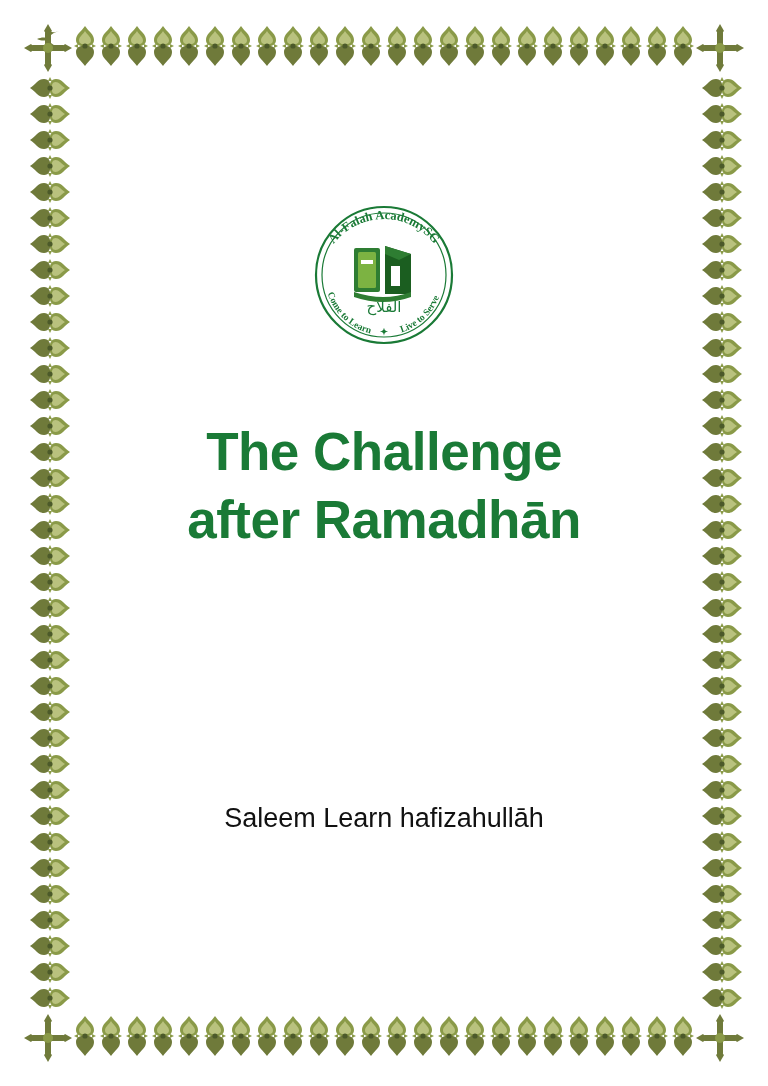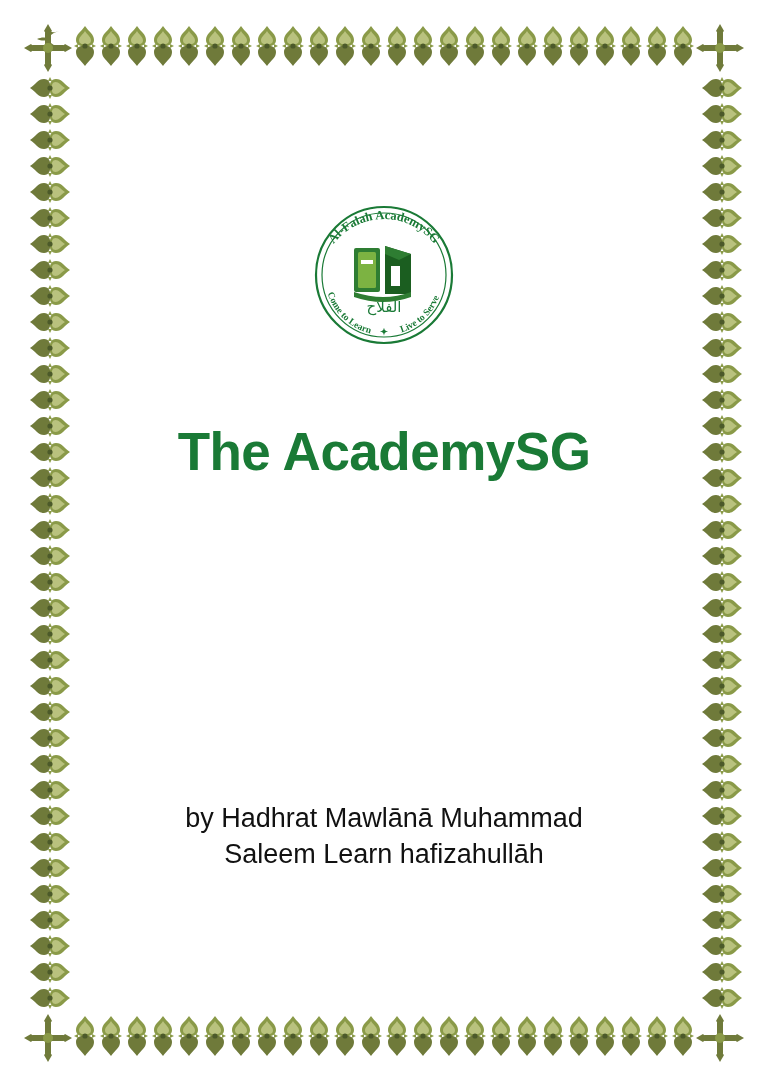--- a/index.html
+++ b/index.html
@@ -2017,21 +2017,21 @@
           <textPath href="#arcBottom" startOffset="50%" text-anchor="middle">✦</textPath>
         </text>
         <text font-size="9.5" font-weight="bold" fill="#1a7a36" font-family="'Liberation Serif', serif">
           <textPath href="#arcBottom" startOffset="74%" text-anchor="middle">Live to Serve</textPath>
         </text>
       </svg>
     </div>
   </div>
 
   <div class="title-block">
-    <div class="title-line">The AcademySG</div>
+    <div class="title-line">The Challenge</div>
+    <div class="title-line">after Ramadhān</div>
   </div>
 
   <div class="byline-block">
-    <div class="byline-line">by Hadhrat Mawlānā Muhammad</div>
     <div class="byline-line">Saleem Learn hafizahullāh</div>
   </div>
 
 </div>
 
 </body></html>

